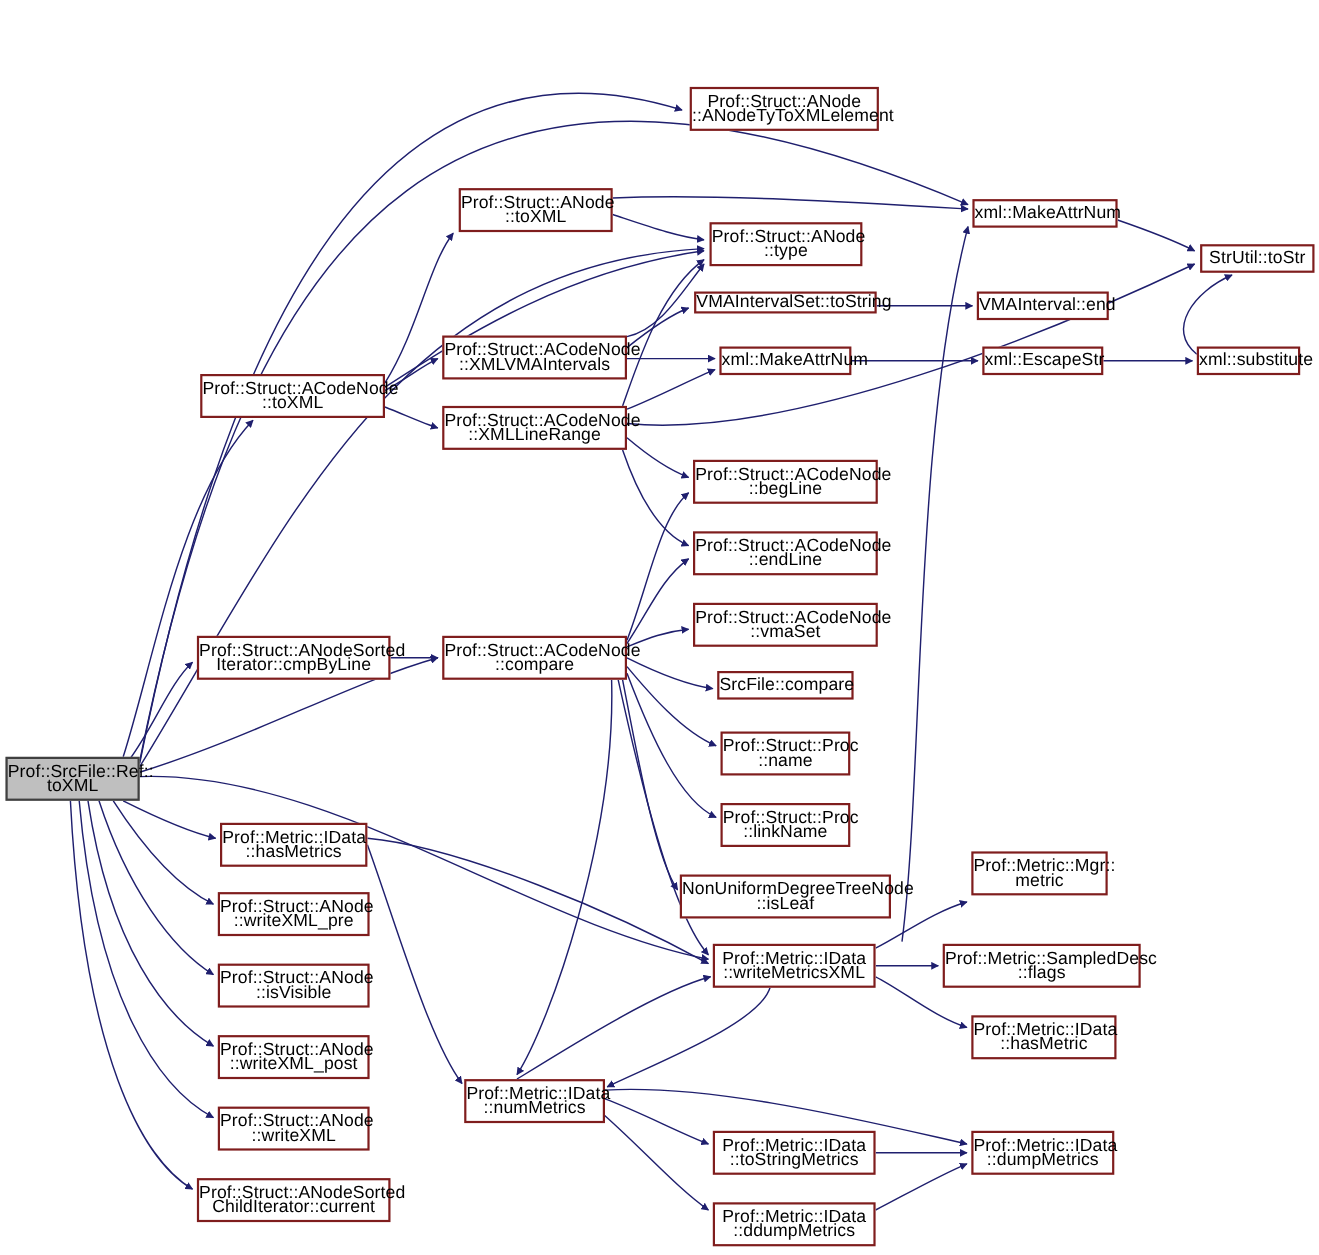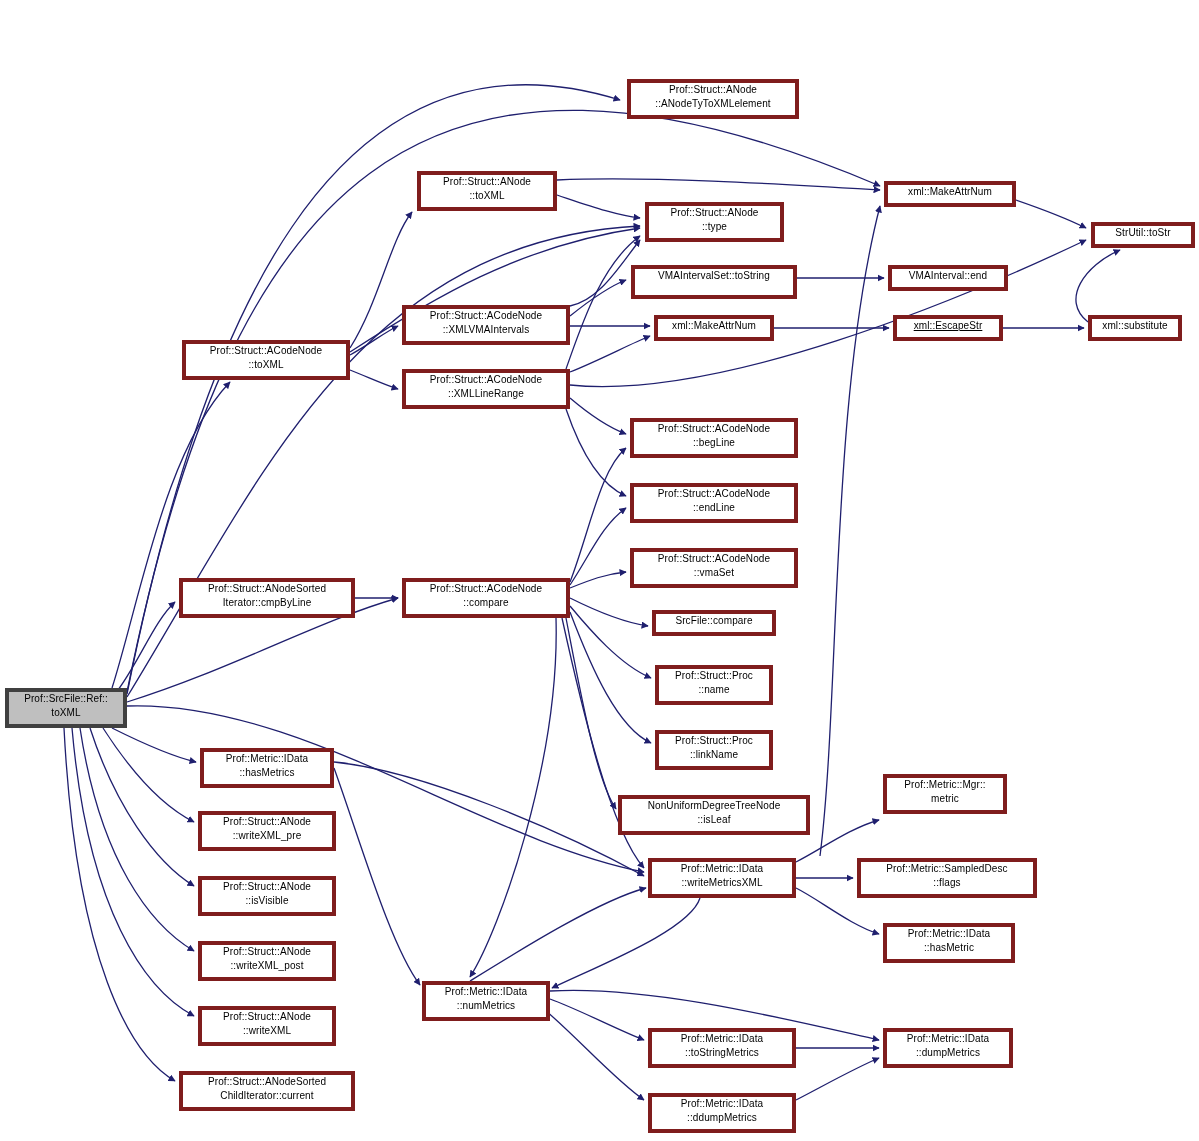--- a/index.html
+++ b/index.html
@@ -19,28 +19,28 @@
     position: absolute;
     left: 0;
     top: 0;
     width: 1199px;
     height: 1141px;
     pointer-events: none;
   }
   .node {
     position: absolute;
     box-sizing: border-box;
-    border: 4px solid #7f1d1d;
+    border: 2px solid #7f1d1d;
     background: #ffffff;
     color: #000000;
-    font-size: 10px;
+    font-size: 16px;
     line-height: 13.5px;
     text-align: center;
     display: flex;
-    align-items: flex-start;
+    align-items: center;
     justify-content: center;
     white-space: pre-line;
     letter-spacing: 0.1px;
     z-index: 5;
   }
   .node.root {
     background: #bfbfbf;
     border-color: #404040;
   }
   .node .lbl { display: block; width: 100%; padding: 0 3px; }
@@ -117,28 +117,28 @@
       <div class="node root" style="left: 5px; top: 688px; width: 122px; height: 40px;"><span class="lbl">Prof::SrcFile::Ref::
 toXML</span></div>
       <div class="node" style="left: 627px; top: 79px; width: 172px; height: 40px;"><span class="lbl">Prof::Struct::ANode
 ::ANodeTyToXMLelement</span></div>
       <div class="node" style="left: 417px; top: 171px; width: 140px; height: 40px;"><span class="lbl">Prof::Struct::ANode
 ::toXML</span></div>
       <div class="node" style="left: 645px; top: 202px; width: 139px; height: 40px;"><span class="lbl">Prof::Struct::ANode
 ::type</span></div>
       <div class="node" style="left: 884px; top: 181px; width: 132px; height: 26px;"><span class="lbl">xml::MakeAttrNum</span></div>
       <div class="node" style="left: 1091px; top: 222px; width: 104px; height: 26px;"><span class="lbl">StrUtil::toStr</span></div>
-      <div class="node" style="left: 631px; top: 265px; width: 166px; height: 34px;"><span class="lbl">VMAIntervalSet::toString</span></div>
+      <div class="node" style="left: 631px; top: 265px; width: 166px; height: 20px;"><span class="lbl">VMAIntervalSet::toString</span></div>
       <div class="node" style="left: 888px; top: 265px; width: 120px; height: 26px;"><span class="lbl">VMAInterval::end</span></div>
       <div class="node" style="left: 182px; top: 340px; width: 168px; height: 40px;"><span class="lbl">Prof::Struct::ACodeNode
 ::toXML</span></div>
       <div class="node" style="left: 402px; top: 305px; width: 168px; height: 40px;"><span class="lbl">Prof::Struct::ACodeNode
 ::XMLVMAIntervals</span></div>
       <div class="node" style="left: 654px; top: 315px; width: 120px; height: 26px;"><span class="lbl">xml::MakeAttrNum</span></div>
-      <div class="node" style="left: 893px; top: 315px; width: 110px; height: 26px; text-decoration: underline;"><span class="lbl">xml::EscapeStr</span></div>
+      <div class="node" style="left: 893px; top: 315px; width: 110px; height: 26px;"><span class="lbl">xml::EscapeStr</span></div>
       <div class="node" style="left: 1088px; top: 315px; width: 94px; height: 26px;"><span class="lbl">xml::substitute</span></div>
       <div class="node" style="left: 402px; top: 369px; width: 168px; height: 40px;"><span class="lbl">Prof::Struct::ACodeNode
 ::XMLLineRange</span></div>
       <div class="node" style="left: 630px; top: 418px; width: 168px; height: 40px;"><span class="lbl">Prof::Struct::ACodeNode
 ::begLine</span></div>
       <div class="node" style="left: 630px; top: 483px; width: 168px; height: 40px;"><span class="lbl">Prof::Struct::ACodeNode
 ::endLine</span></div>
       <div class="node" style="left: 630px; top: 548px; width: 168px; height: 40px;"><span class="lbl">Prof::Struct::ACodeNode
 ::vmaSet</span></div>
       <div class="node" style="left: 179px; top: 578px; width: 176px; height: 40px;"><span class="lbl">Prof::Struct::ANodeSorted

